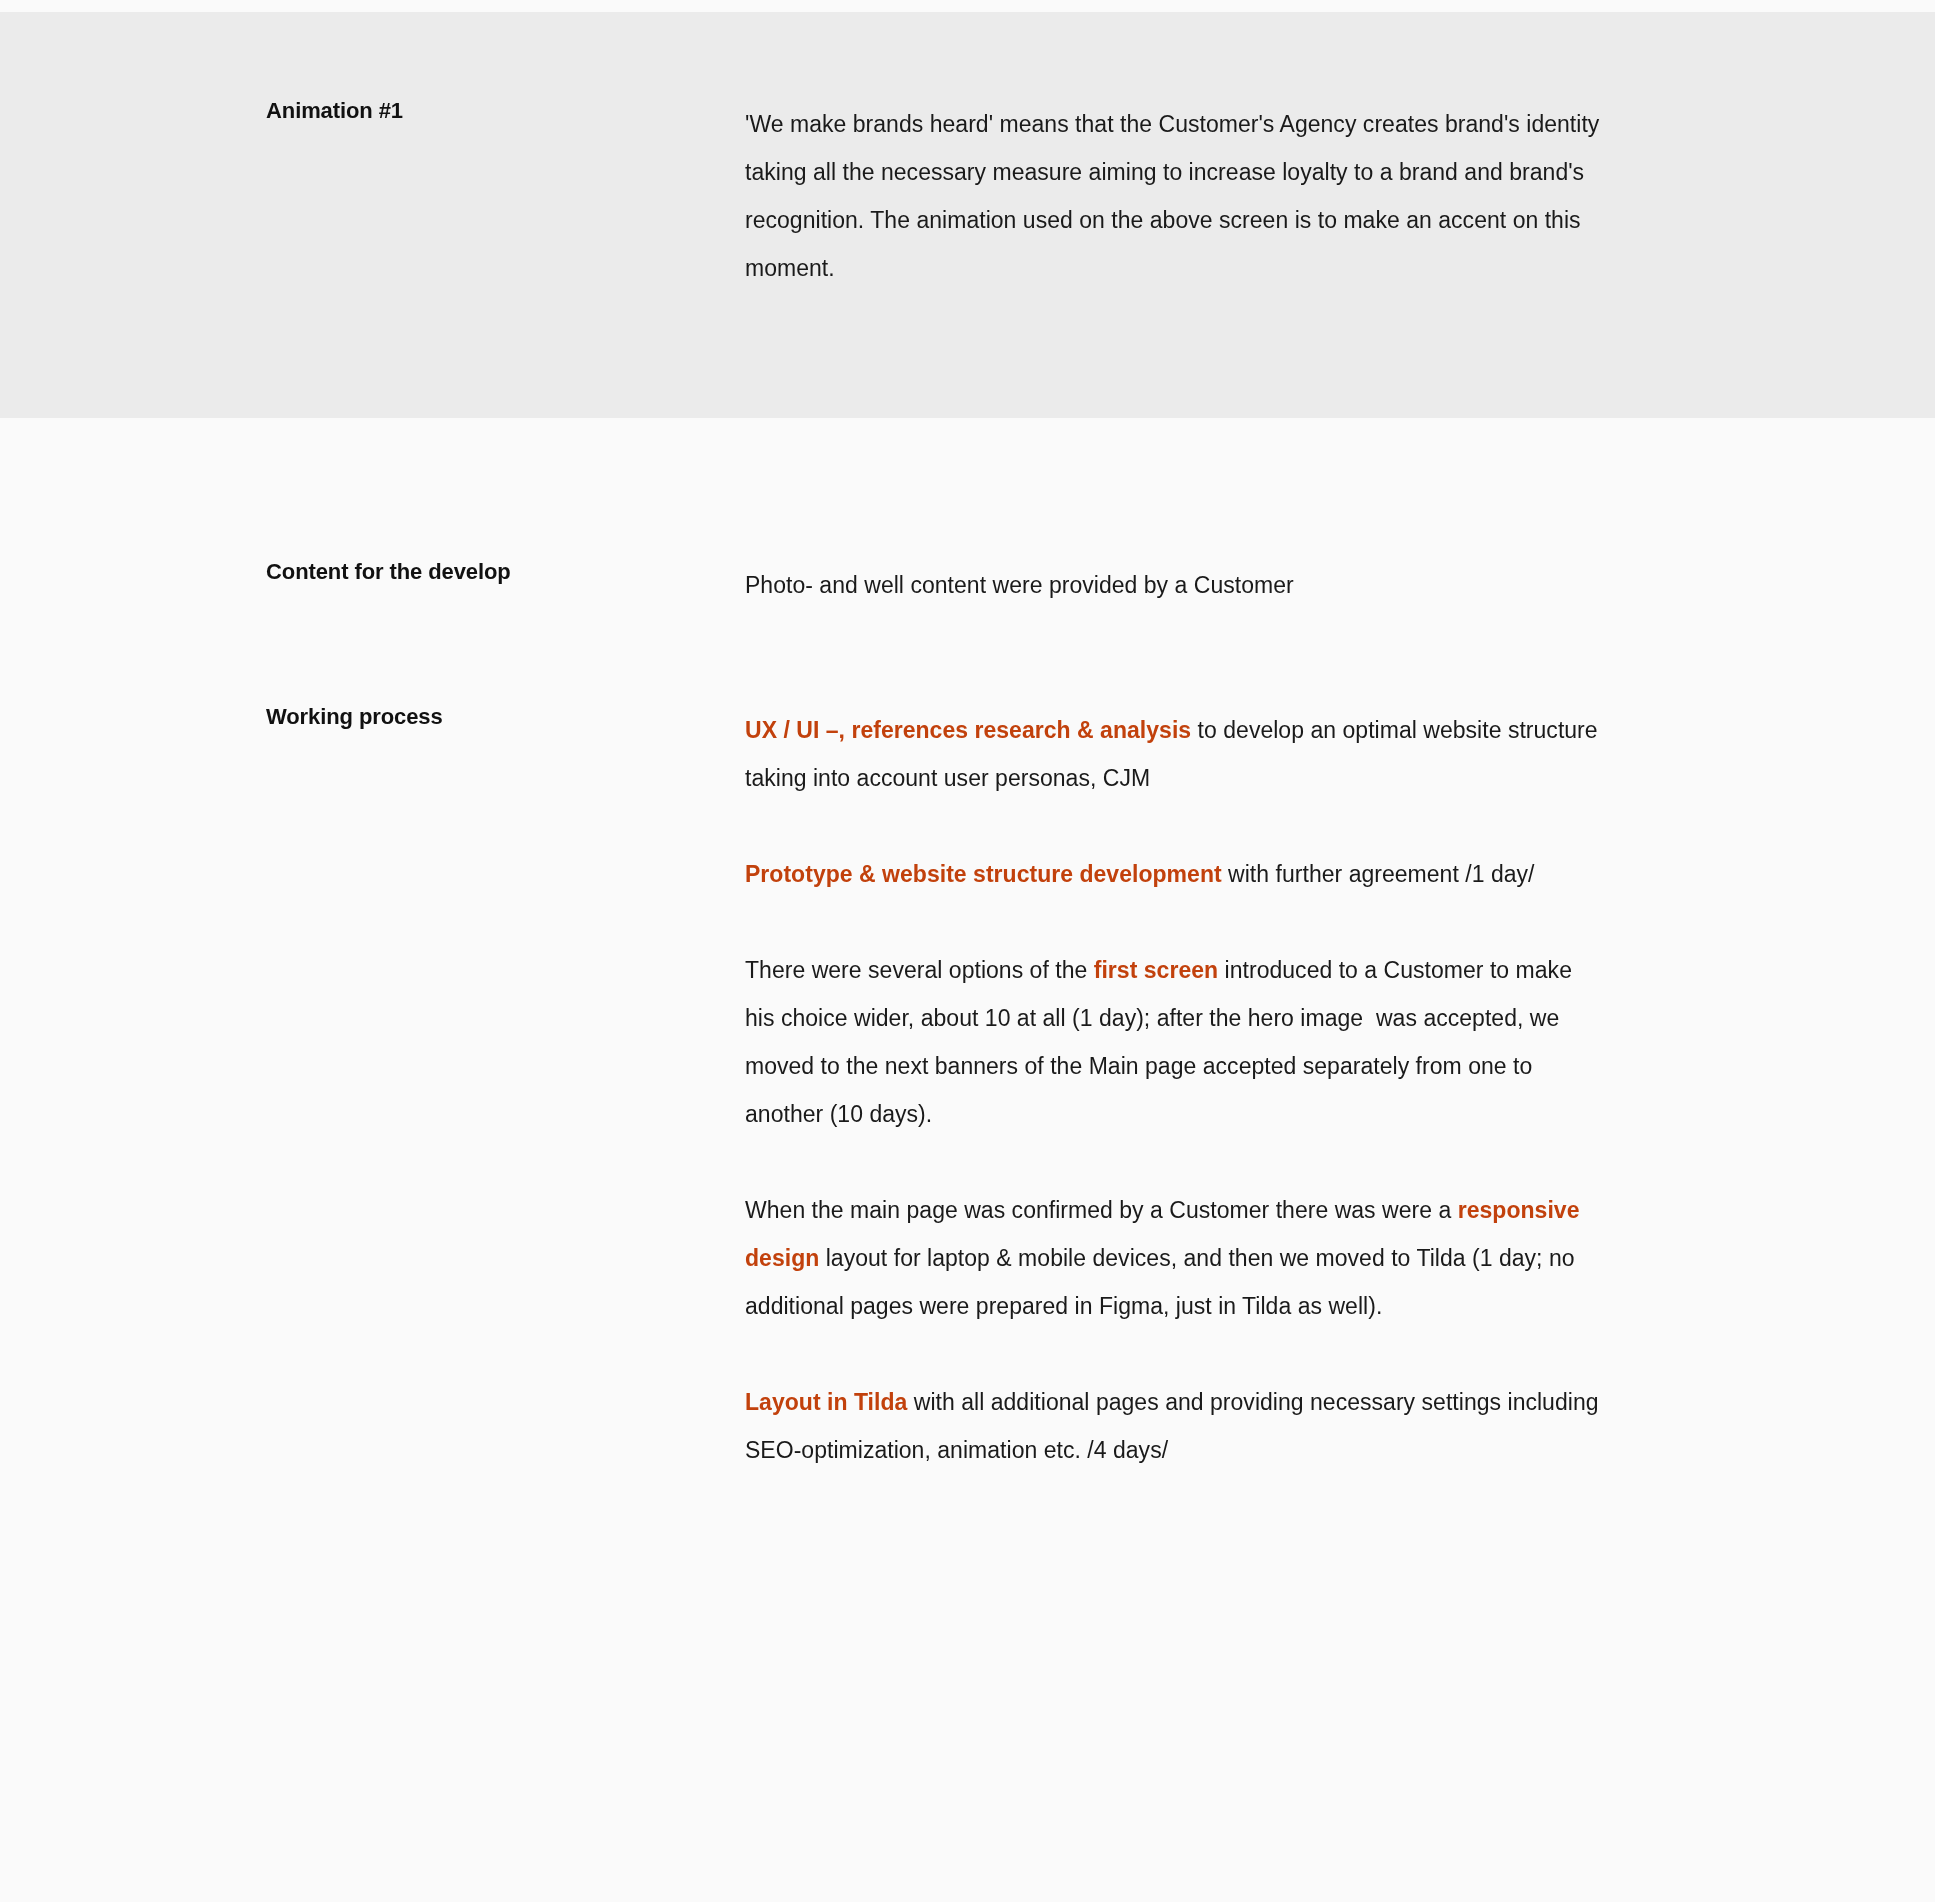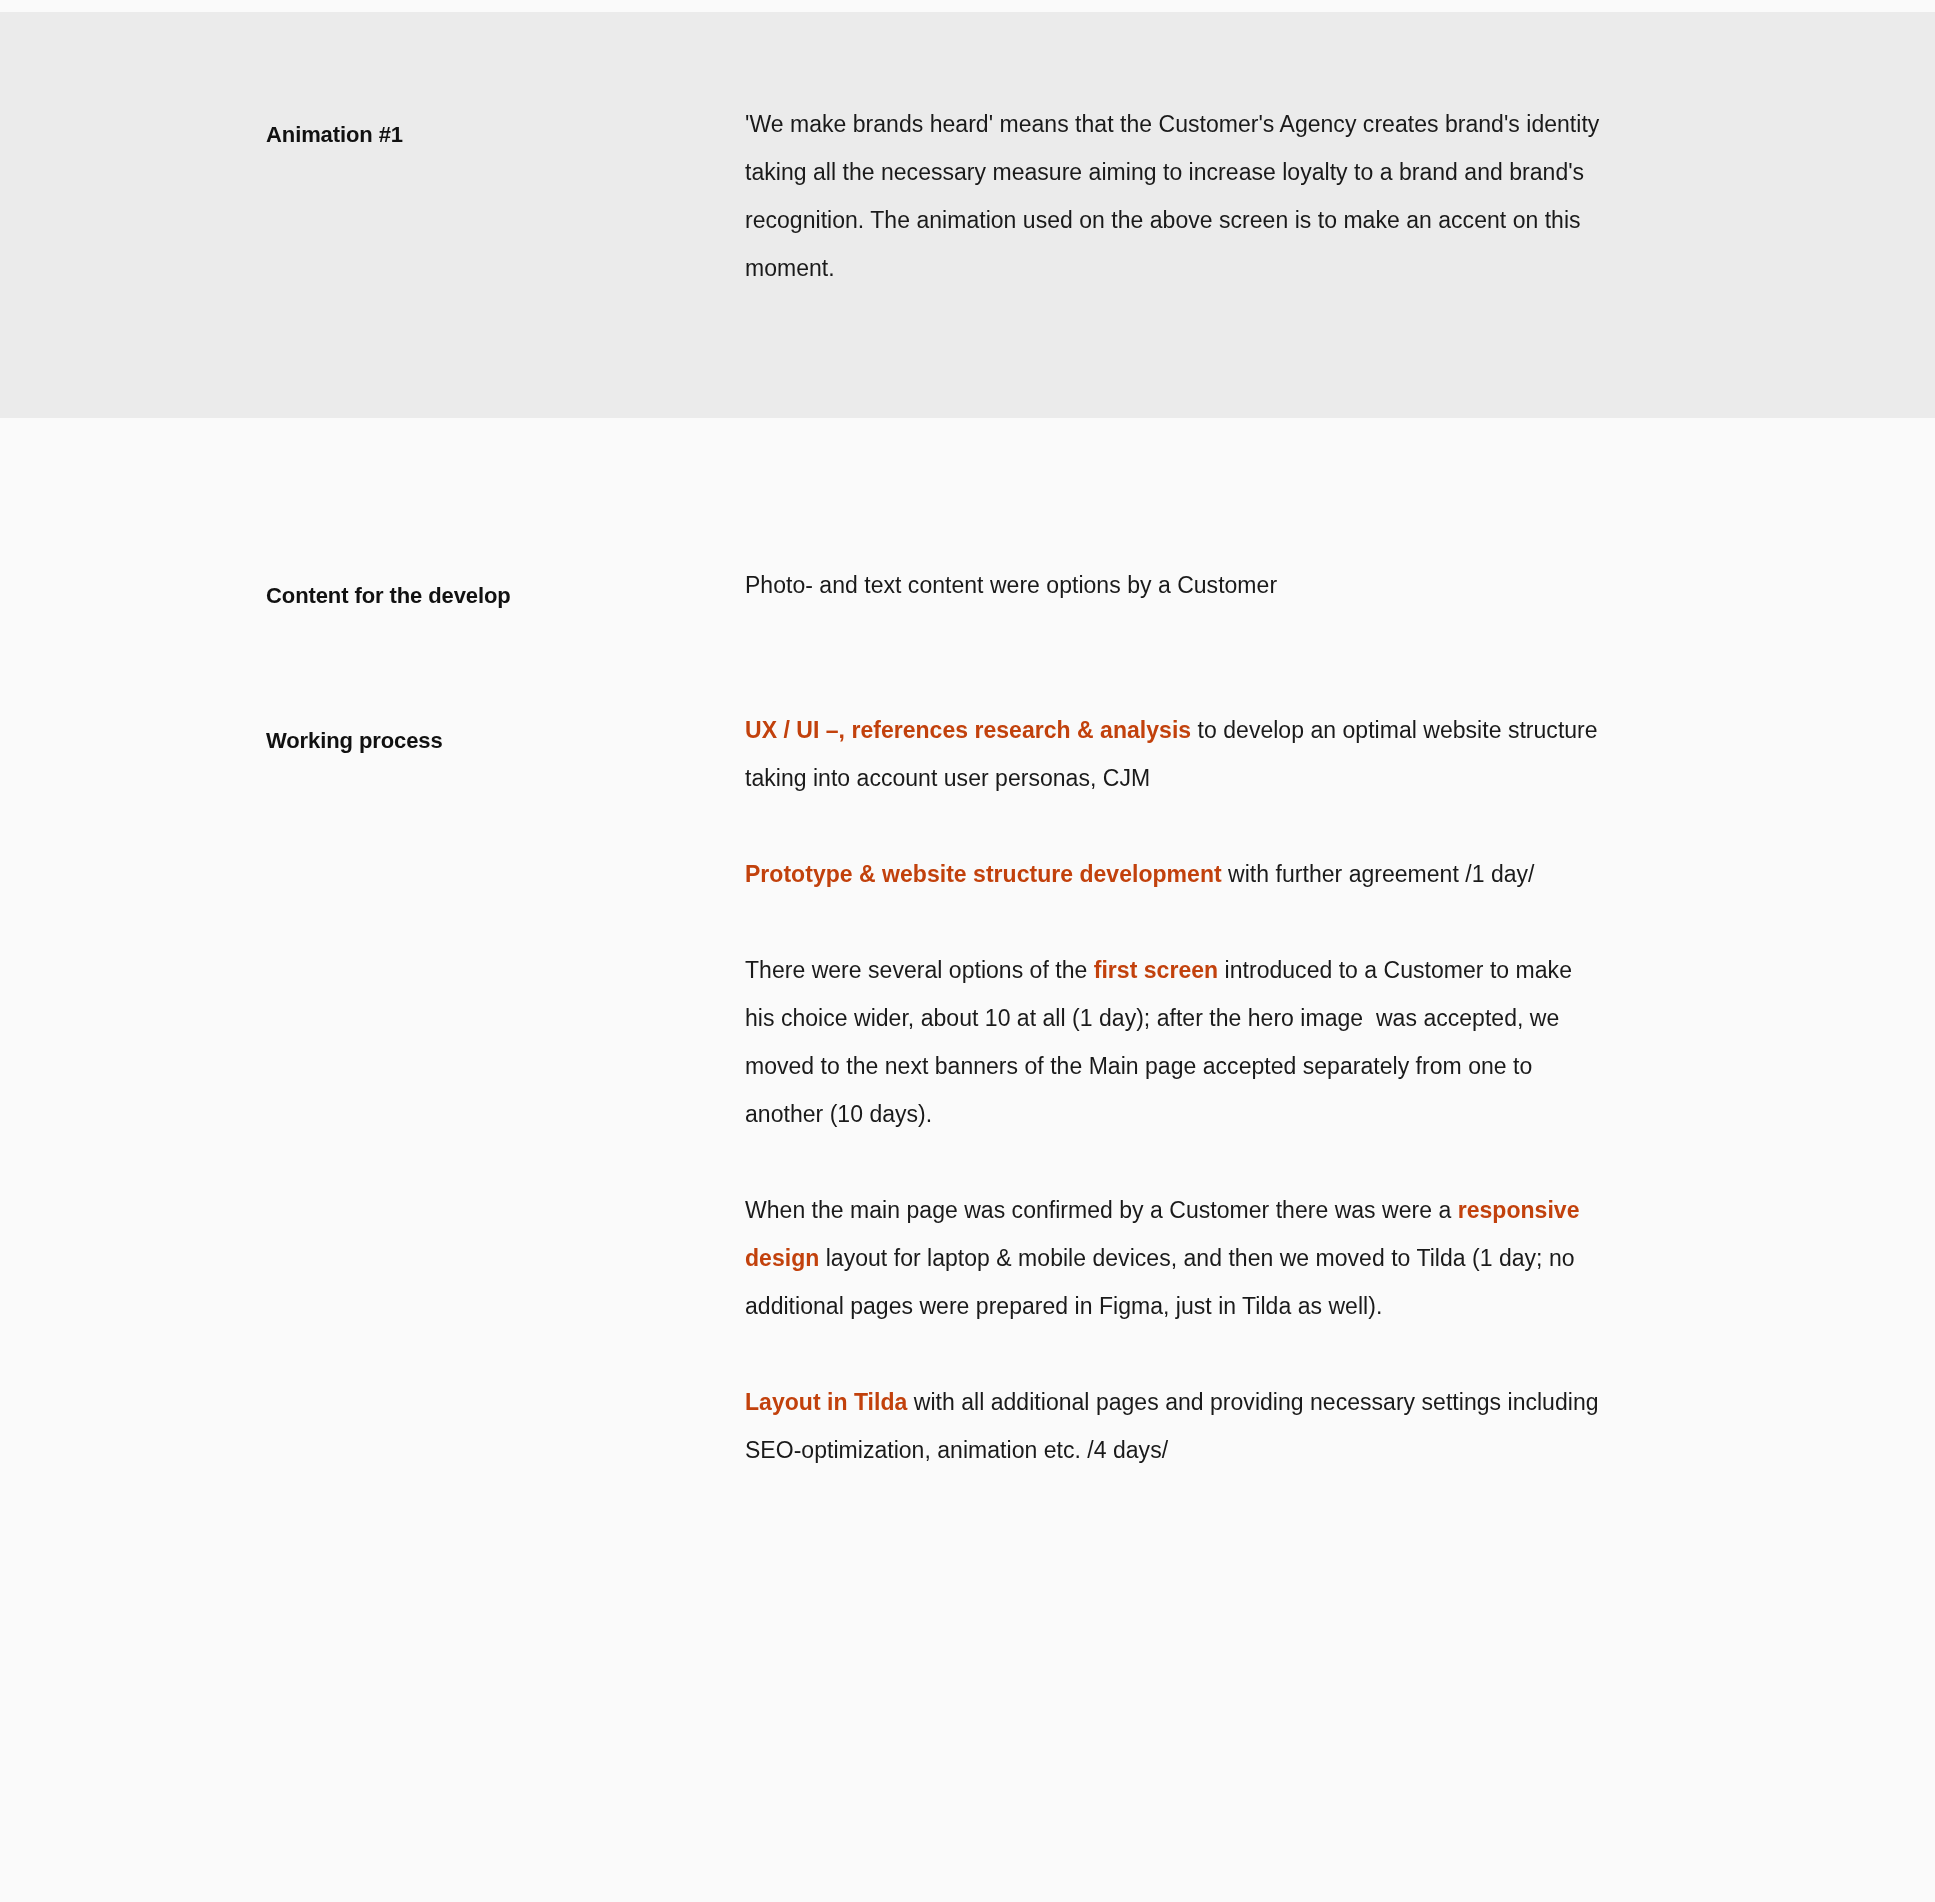--- a/index.html
+++ b/index.html
@@ -43,21 +43,20 @@
   
   .row {
     position: absolute;
     display: flex;
     align-items: flex-start;
   }
   .col-label {
     width: 475px;
     flex: 0 0 475px;
     padding-right: 0;
-    margin-top: 24px;
   }
   .col-body {
     width: 871px;
     flex: 0 0 871px;
   }
 
   .label {
     font-size: 22px;
     font-weight: bold;
     line-height: 29px;
@@ -113,21 +112,21 @@
     <div class="col-body">
         <p class="body-text"><span>'We make brands heard' means that the Customer's Agency creates brand's identity taking all the necessary measure aiming to increase loyalty to a brand and brand's recognition. The animation used on the above screen is to make an accent on this moment.</span></p>
       </div>
   </div>
 
   <div class="row" id="row-content">
     <div class="col-label">
       <p class="label">Content for the develop</p>
     </div>
     <div class="col-body">
-        <p class="body-text"><span>Photo- and text content were options by a Customer</span></p>
+        <p class="body-text"><span>Photo- and well content were provided by a Customer</span></p>
       </div>
   </div>
 
   <div class="row" id="row-process">
     <div class="col-label">
       <p class="label">Working process</p>
     </div>
     <div class="col-body">
         <p class="body-text"><b>UX / UI –, references research &amp; analysis</b><span> to develop an optimal website structure taking into account user personas, CJM</span></p>
         <p class="body-text"><b>Prototype &amp; website structure development</b><span> with further agreement /1 day/</span></p>

